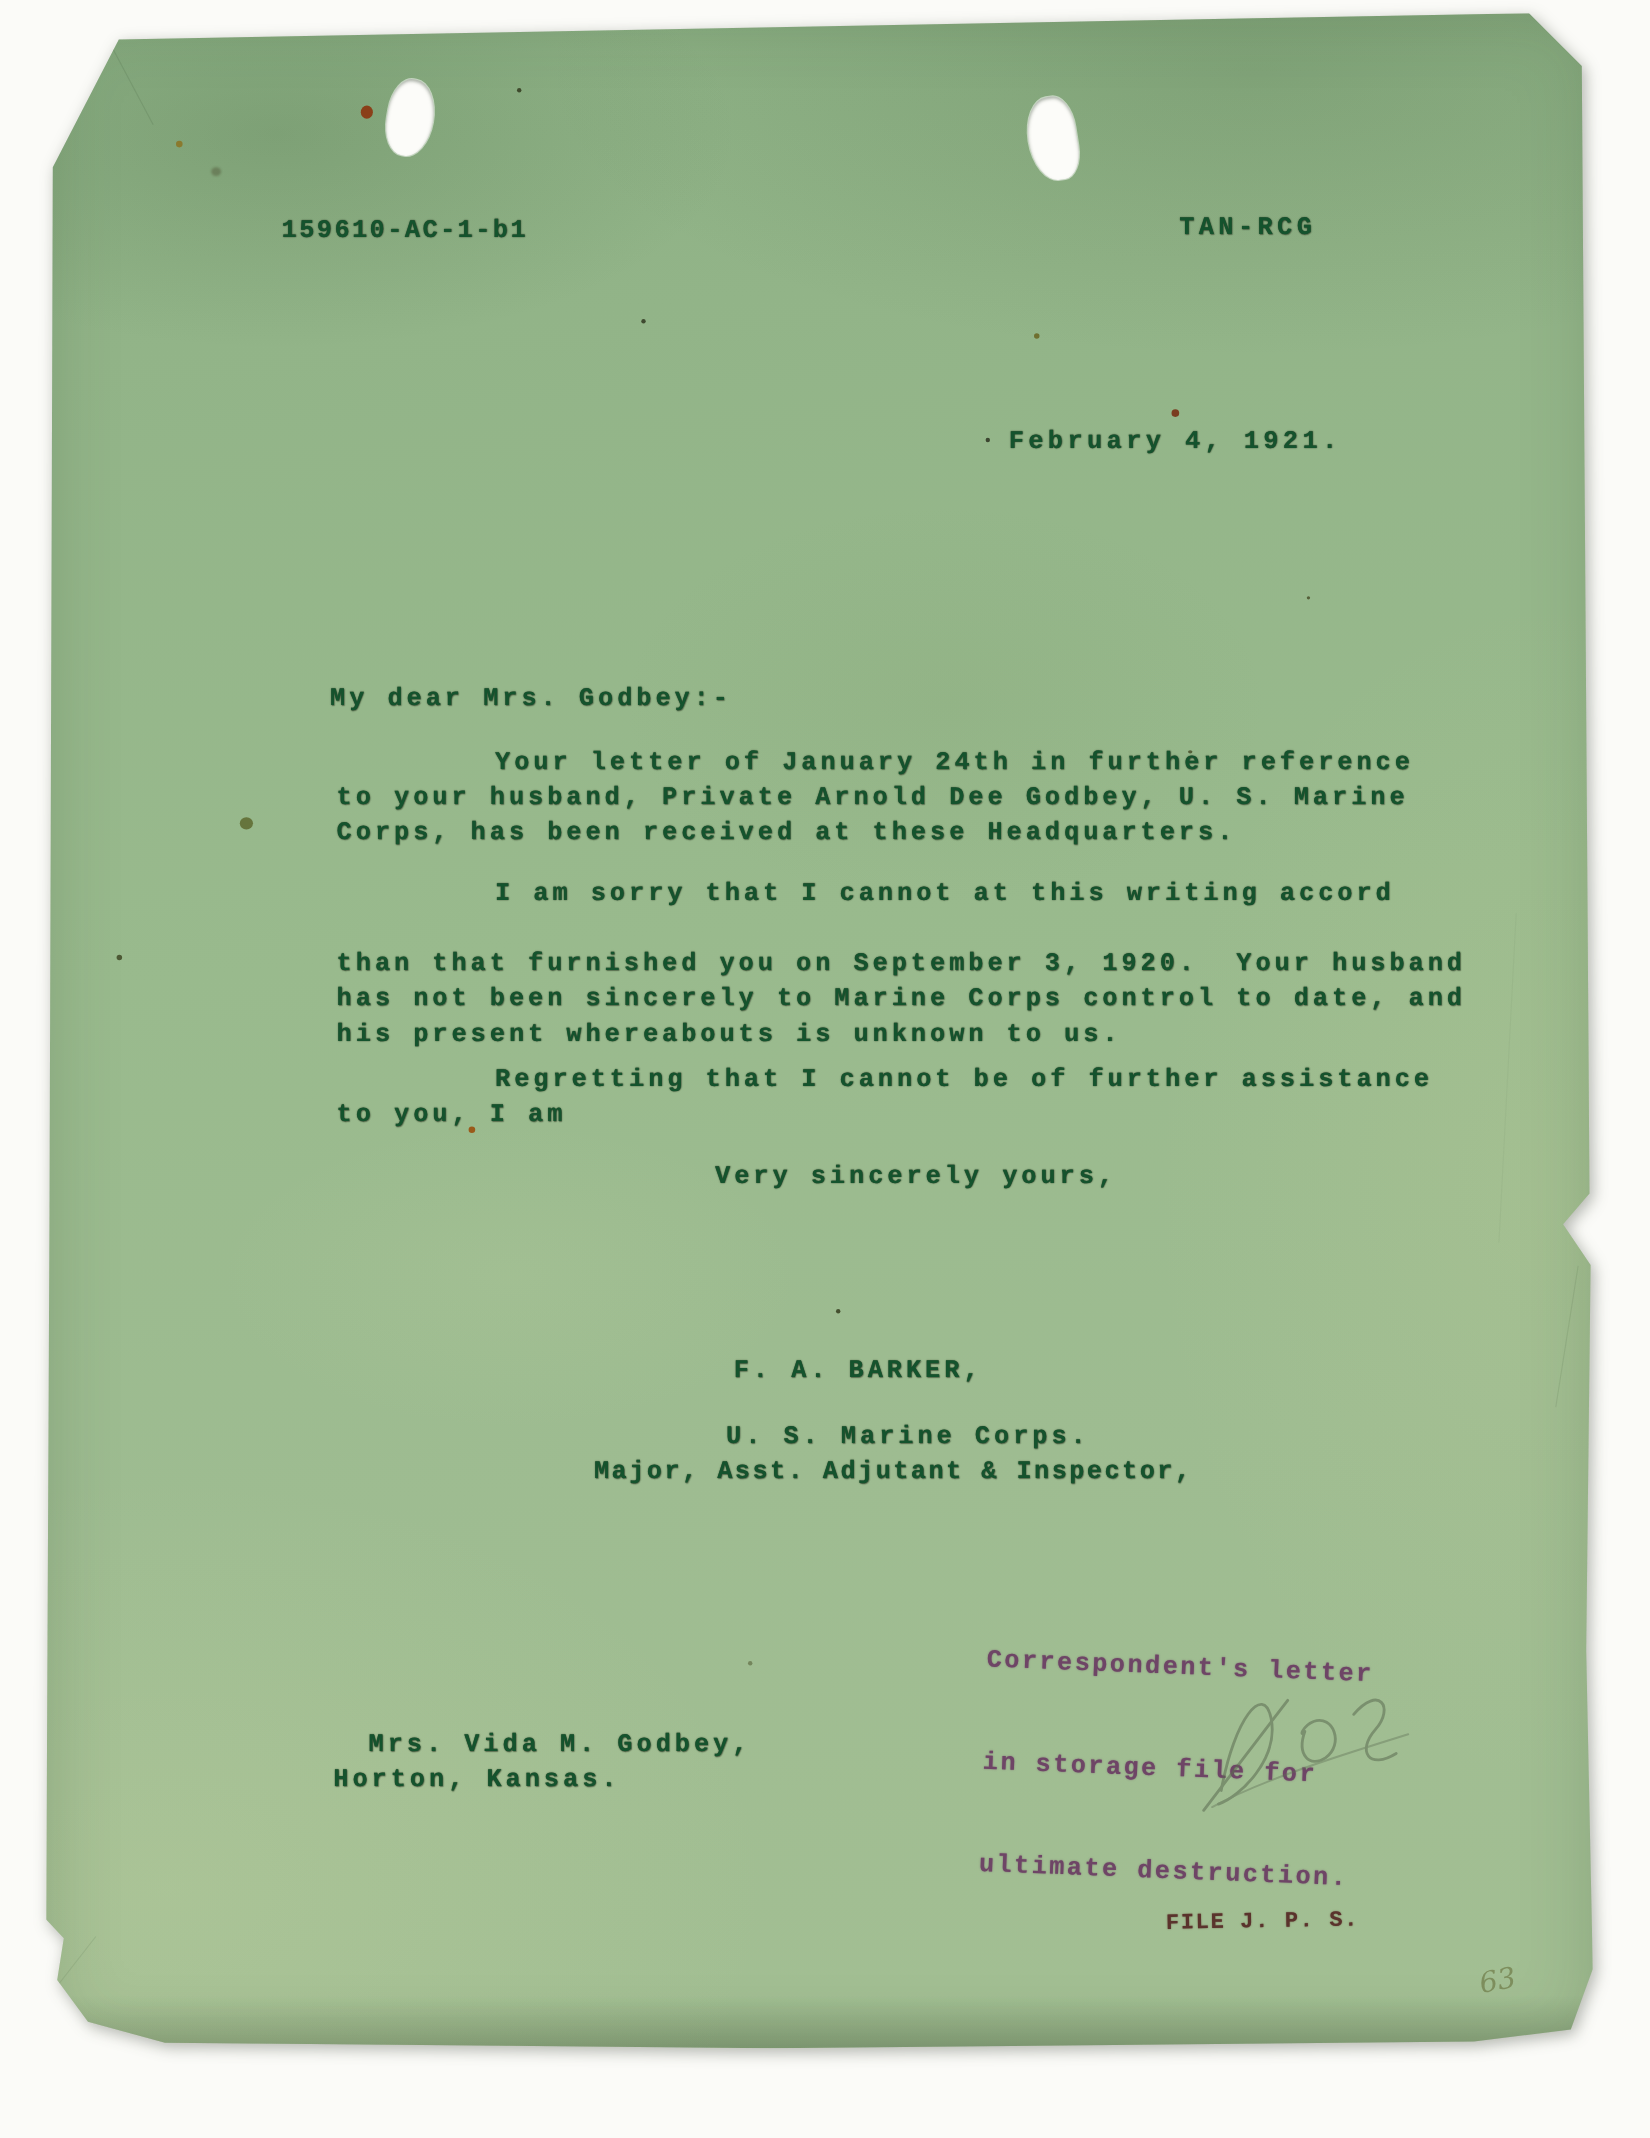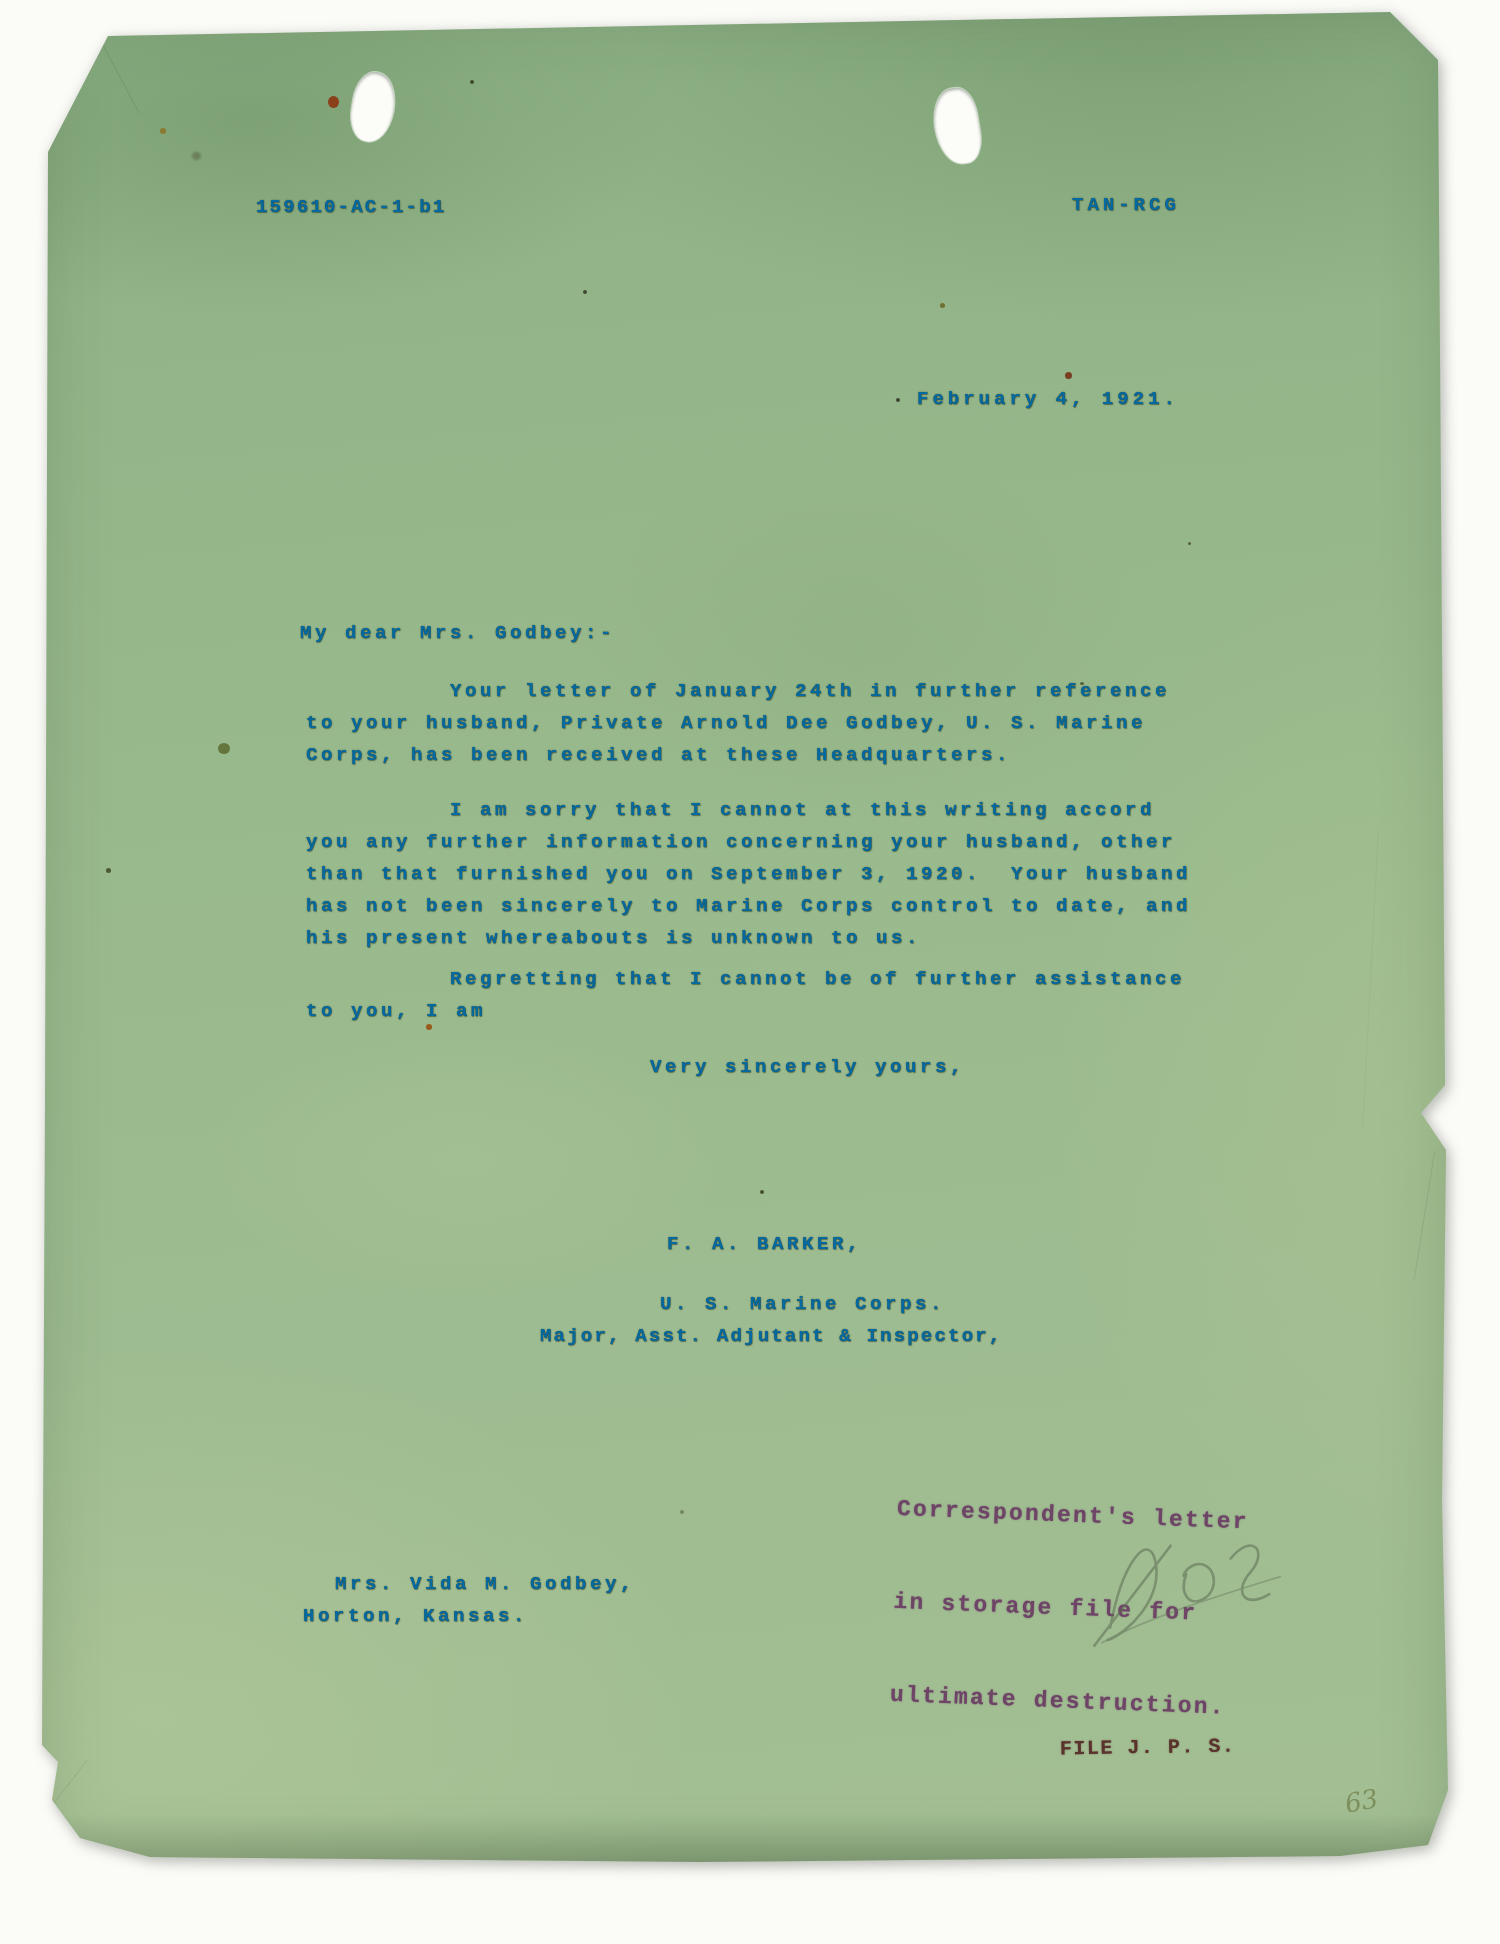--- a/index.html
+++ b/index.html
@@ -42,22 +42,22 @@
   #hole-1{left:312px;top:62px;width:42px;height:70px;border-radius:46% 54% 52% 48%;transform:rotate(10deg);}
   #hole-2{left:895px;top:78px;width:44px;height:76px;border-radius:55% 45% 42% 58%;transform:rotate(-9deg);}
   
   .crease-mark{position:absolute;width:1px;pointer-events:none;background:rgba(60,80,50,0.35);}
   
   .paper-speck{position:absolute;border-radius:50%;pointer-events:none;}
   
   .type{
     position:absolute;white-space:pre;
     font-family:"Liberation Mono","DejaVu Sans Mono",monospace;
-    font-weight:bold;font-size:19px;letter-spacing:3.6px;
-    color:#0369a1;
+    font-weight:bold;font-size:23px;letter-spacing:3.6px;
+    color:#14532d;
     text-shadow:0 0 1.2px rgba(34,46,26,0.85), 0.6px 0.6px 1px rgba(34,46,26,0.45);
   }
   .type.tight{letter-spacing:2.2px;}
   
   #destruction-stamp{
     position:absolute;left:900px;top:1432px;
     transform:rotate(2.2deg);transform-origin:left top;
     color:#6e4566;font-weight:bold;font-size:23px;letter-spacing:2.2px;
     text-shadow:0 0 1.6px rgba(110,69,102,0.75);
     line-height:31px;white-space:pre;
@@ -117,21 +117,20 @@
 
   <div class="type" style="left:917px;top:388px;letter-spacing:4px;">February 4, 1921.</div>
 
   <div class="type" style="left:300px;top:622px;text-align:right;">My dear Mrs. Godbey:-</div>
 
   <div class="type" style="left:450px;top:680px;">Your letter of January 24th in further reference</div>
   <div class="type" style="left:306px;top:712px;">to your husband, Private Arnold Dee Godbey, U. S. Marine</div>
   <div class="type" style="left:450px;top:799px;">I am sorry that I cannot at this writing accord</div>
 
   <div class="type" style="left:306px;top:744px;">Corps, has been received at these Headquarters.</div>
-  <div class="type" style="left:306px;top:831px;">you any further information concerning your husband, other</div>
   <div class="type" style="left:306px;top:863px;">than that furnished you on September 3, 1920.  Your husband</div>
   <div class="type" style="left:306px;top:895px;">has not been sincerely to Marine Corps control to date, and</div>
   <div class="type" style="left:306px;top:927px;">his present whereabouts is unknown to us.</div>
 
   <div class="type" style="left:450px;top:968px;">Regretting that I cannot be of further assistance</div>
   <div class="type" style="left:306px;top:1000px;">to you, I am</div>
 
   <div class="type" style="left:650px;top:1056px;">Very sincerely yours,</div>
 
   <div class="type" style="left:667px;top:1233px;">F. A. BARKER,</div>

